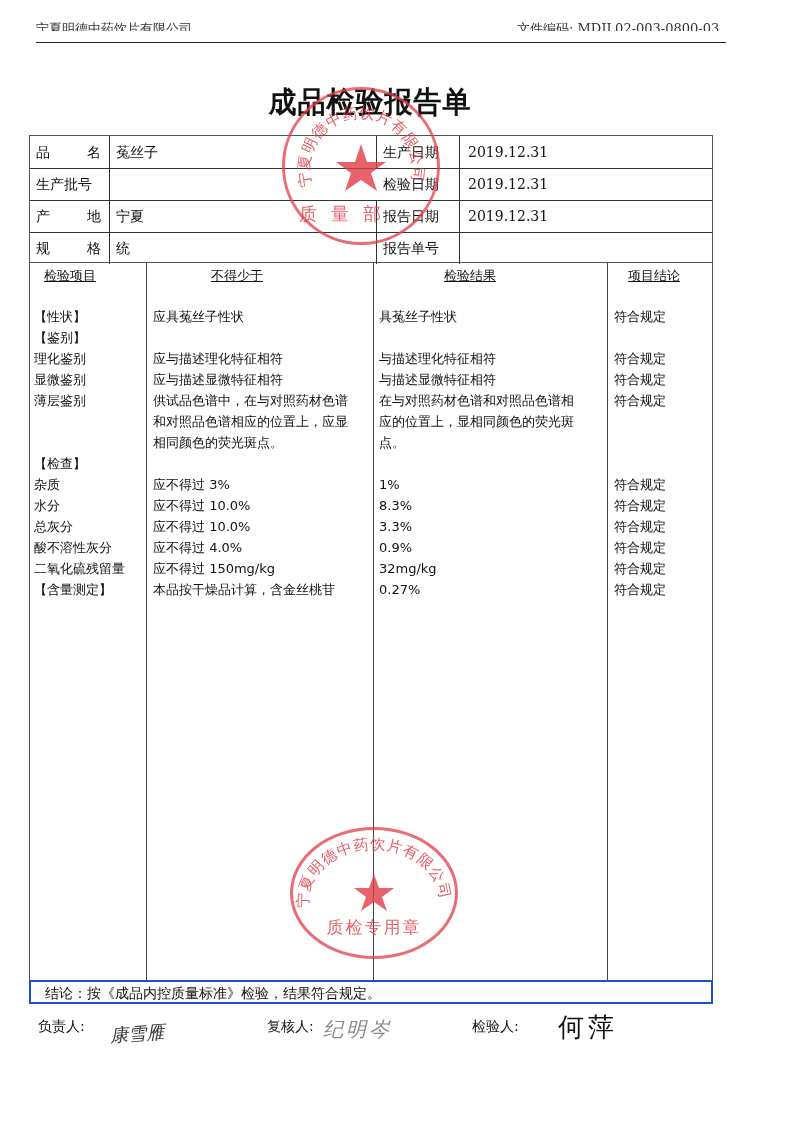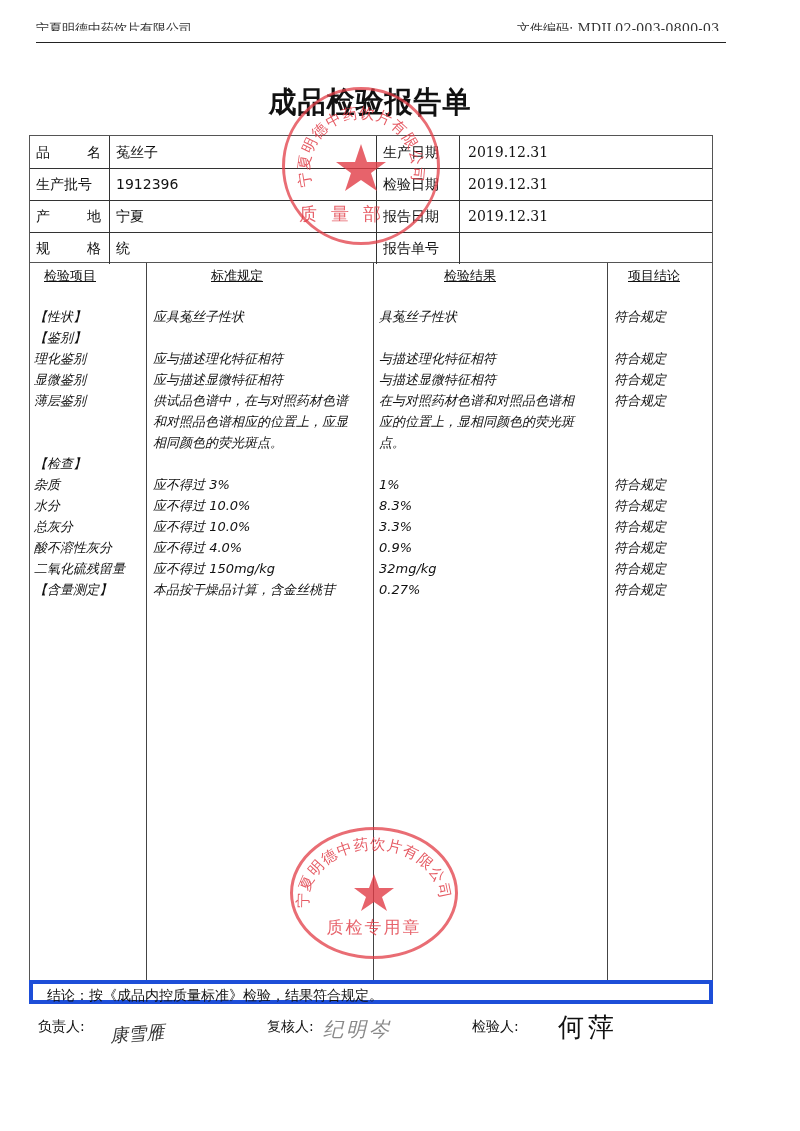--- a/index.html
+++ b/index.html
@@ -20,23 +20,23 @@
   .cell { position:absolute; top:0; height:32px; line-height:32px; font-size:14px; box-sizing:border-box; padding-left:6px; }
   .c1 { left:0; width:80px; border-right:1px solid #333; font-family:"DejaVu Sans",sans-serif; }
   .c1 .spread { display:flex; justify-content:space-between; padding-right:8px; }
   .c2 { left:80px; width:267px; border-right:1px solid #333; font-family:"DejaVu Sans",sans-serif; }
   .c3 { left:347px; width:83px; border-right:1px solid #333; font-family:"DejaVu Sans",sans-serif; }
   .c4 { left:430px; width:253px; padding-left:8px; }
   
   .main { left:29px; top:263px; width:684px; height:717px; border-left:1px solid #555; border-right:1px solid #555; box-sizing:border-box; }
   .vline { position:absolute; top:0; width:1px; height:100%; background:#444; }
   .colhead { position:absolute; top:4px; font-size:13px; text-decoration:underline; font-family:"DejaVu Sans",sans-serif; }
-  .line { position:absolute; font-size:13px; line-height:21px; white-space:nowrap; font-family:"DejaVu Sans",sans-serif;font-style:italic; }
+  .line { position:absolute; font-size:13px; line-height:21px; white-space:nowrap; font-family:"DejaVu Sans",sans-serif; }
   .sub { font-size:8px; vertical-align:-2px; }
-  .concl { left:29px; top:980px; width:684px; height:24px; border:4px solid #1d4ed8; box-sizing:border-box;
+  .concl { left:29px; top:980px; width:684px; height:24px; border:2px solid #1d4ed8; box-sizing:border-box;
            font-size:14px; line-height:22px; padding-left:14px; font-family:"DejaVu Sans",sans-serif; }
   .sig-label { top:1018px; font-size:14px; font-family:"DejaVu Sans",sans-serif; }
   .sig { font-family:"DejaVu Serif",serif; font-style:italic; }
   
   .stamp { border:3px solid rgba(225,60,70,0.75); color:rgba(225,60,70,0.8); }
 </style>
 </head>
 <body>
 
 <div class="abs hdr-left">宁夏明德中药饮片有限公司</div>
@@ -55,21 +55,20 @@
           <span>品</span>
           <span>名</span>
         </div>
       </div>
     <div class="cell c2">菟丝子</div>
     <div class="cell c3">生产日期</div>
     <div class="cell c4">2019.12.31</div>
   </div>
   <div class="row" style="top:32px">
     <div class="cell c1">生产批号</div>
-    <div class="cell c2">1912396</div>
     <div class="cell c3">检验日期</div>
     <div class="cell c4">2019.12.31</div>
   </div>
   <div class="row" style="top:64px">
     <div class="cell c1">
         <div class="spread">
           <span>产</span>
           <span>地</span>
         </div>
       </div>
@@ -88,21 +87,21 @@
     <div class="cell c3">报告单号</div>
   </div>
 </div>
 
 <div class="abs main">
   <div class="vline" style="left:116px"></div>
   <div class="vline" style="left:343px"></div>
   <div class="vline" style="left:577px"></div>
 
   <div class="colhead" style="left:14px">检验项目</div>
-  <div class="colhead" style="left:181px">标准规定</div>
+  <div class="colhead" style="left:181px">不得少于</div>
   <div class="colhead" style="left:414px">检验结果</div>
   <div class="colhead" style="left:598px">项目结论</div>
 
   <div class="line" style="left:4px;top:43px">【性状】</div>
   <div class="line" style="left:123px;top:43px">应具菟丝子性状</div>
   <div class="line" style="left:349px;top:43px">具菟丝子性状</div>
   <div class="line" style="left:584px;top:43px">符合规定</div>
 
   <div class="line" style="left:4px;top:64px">【鉴别】</div>
 

